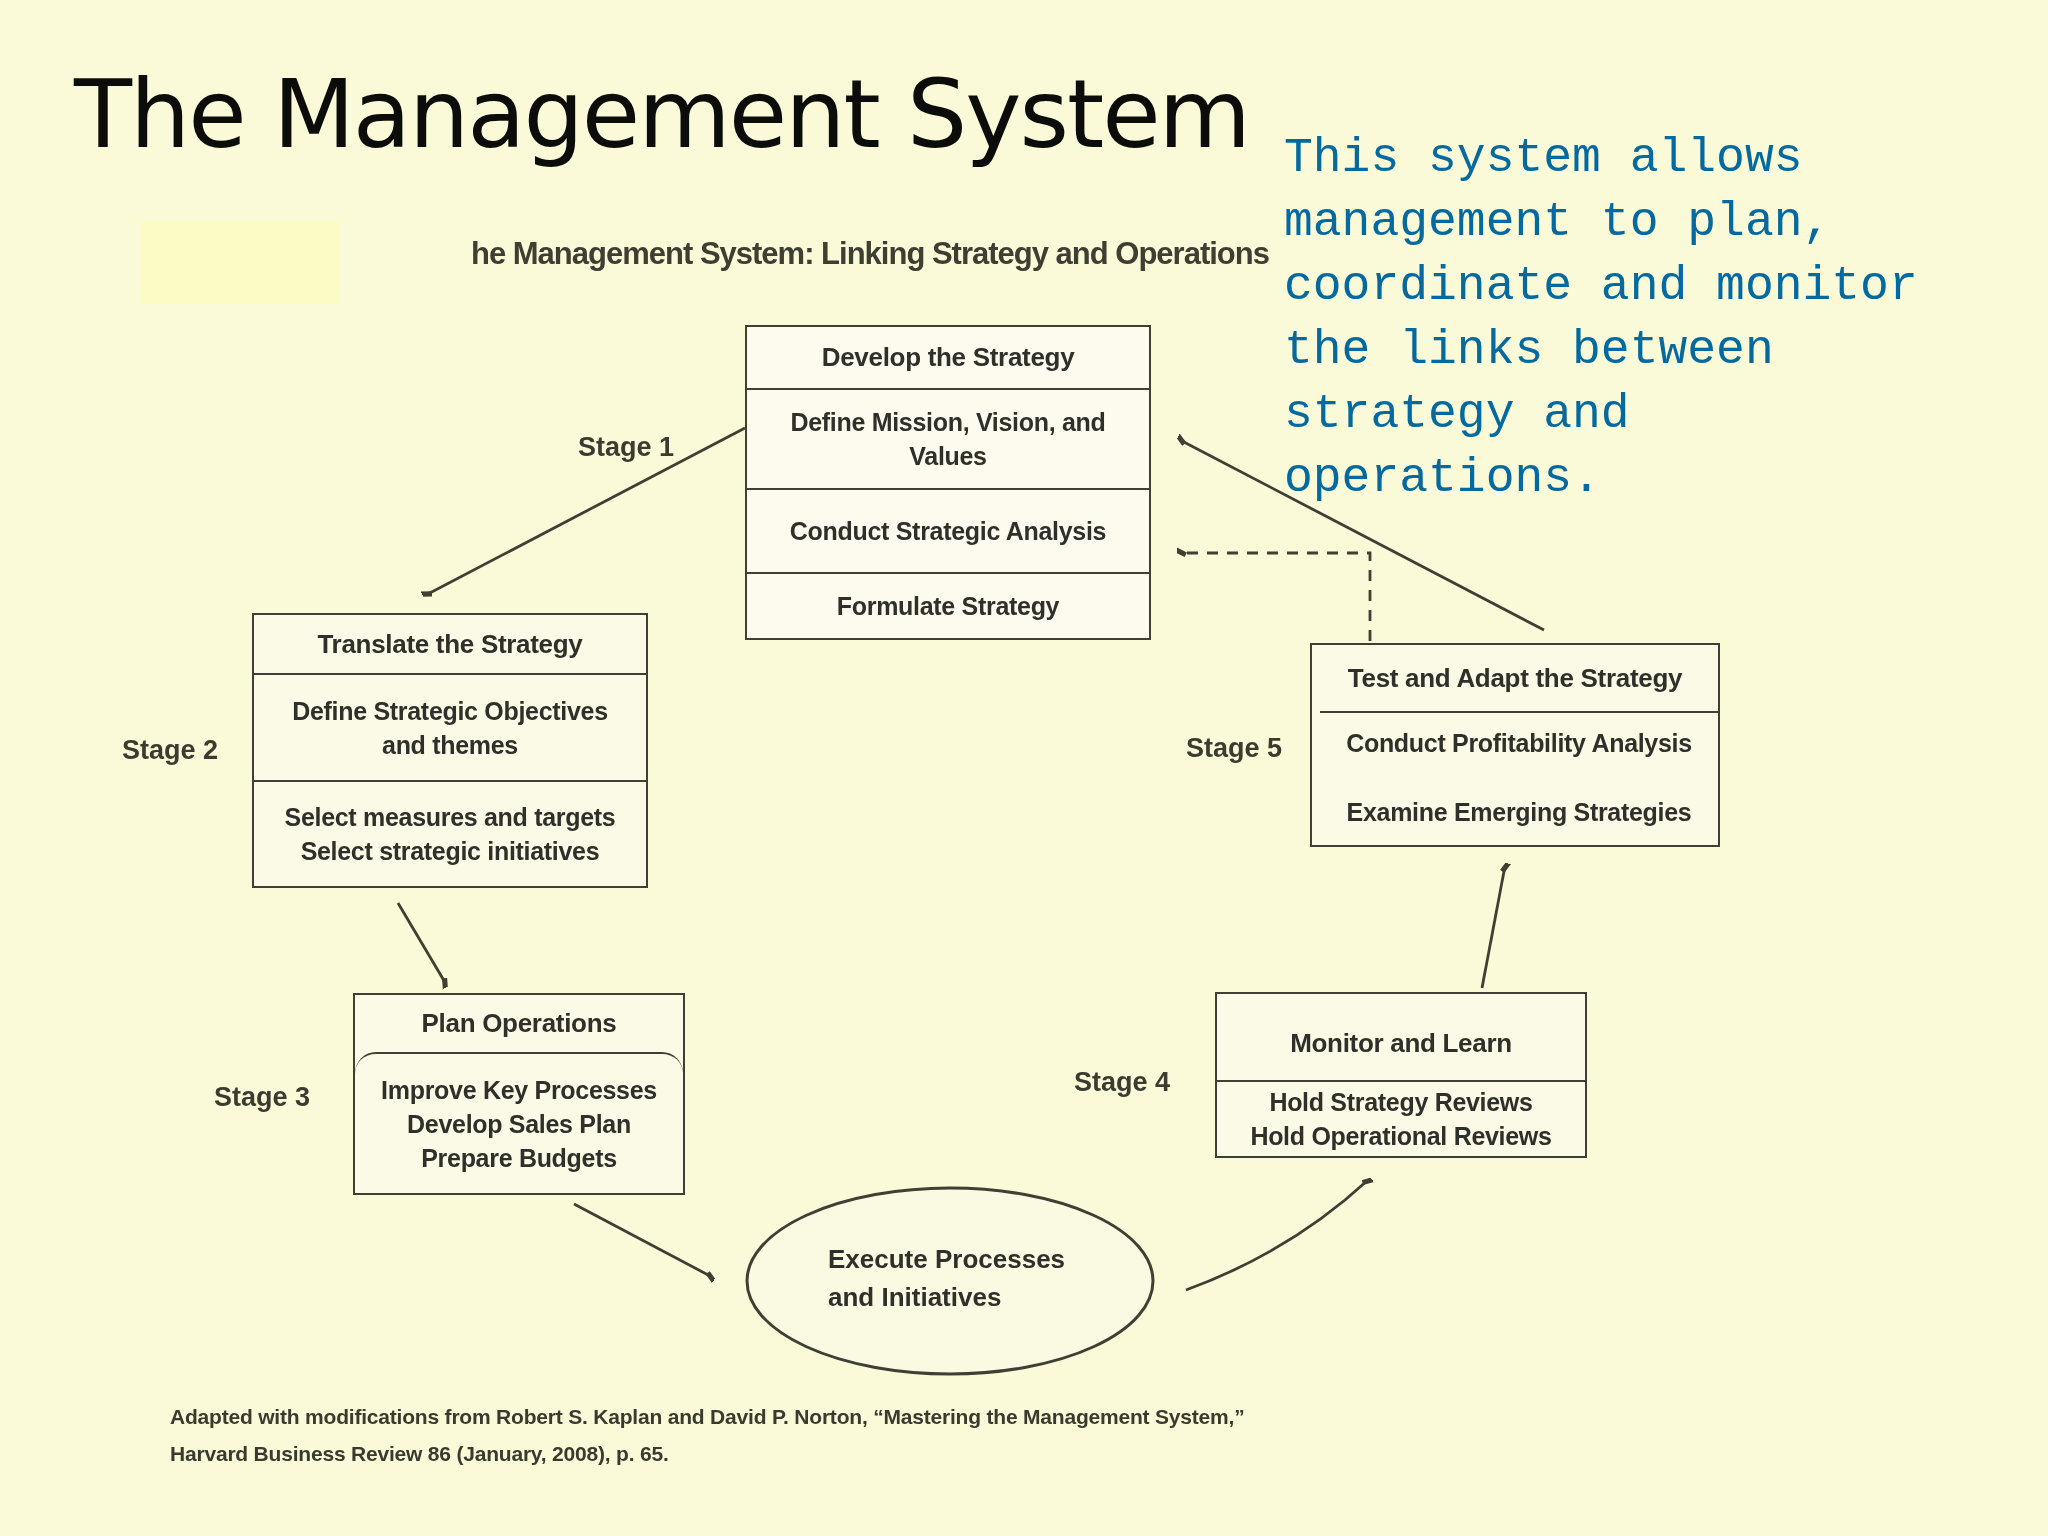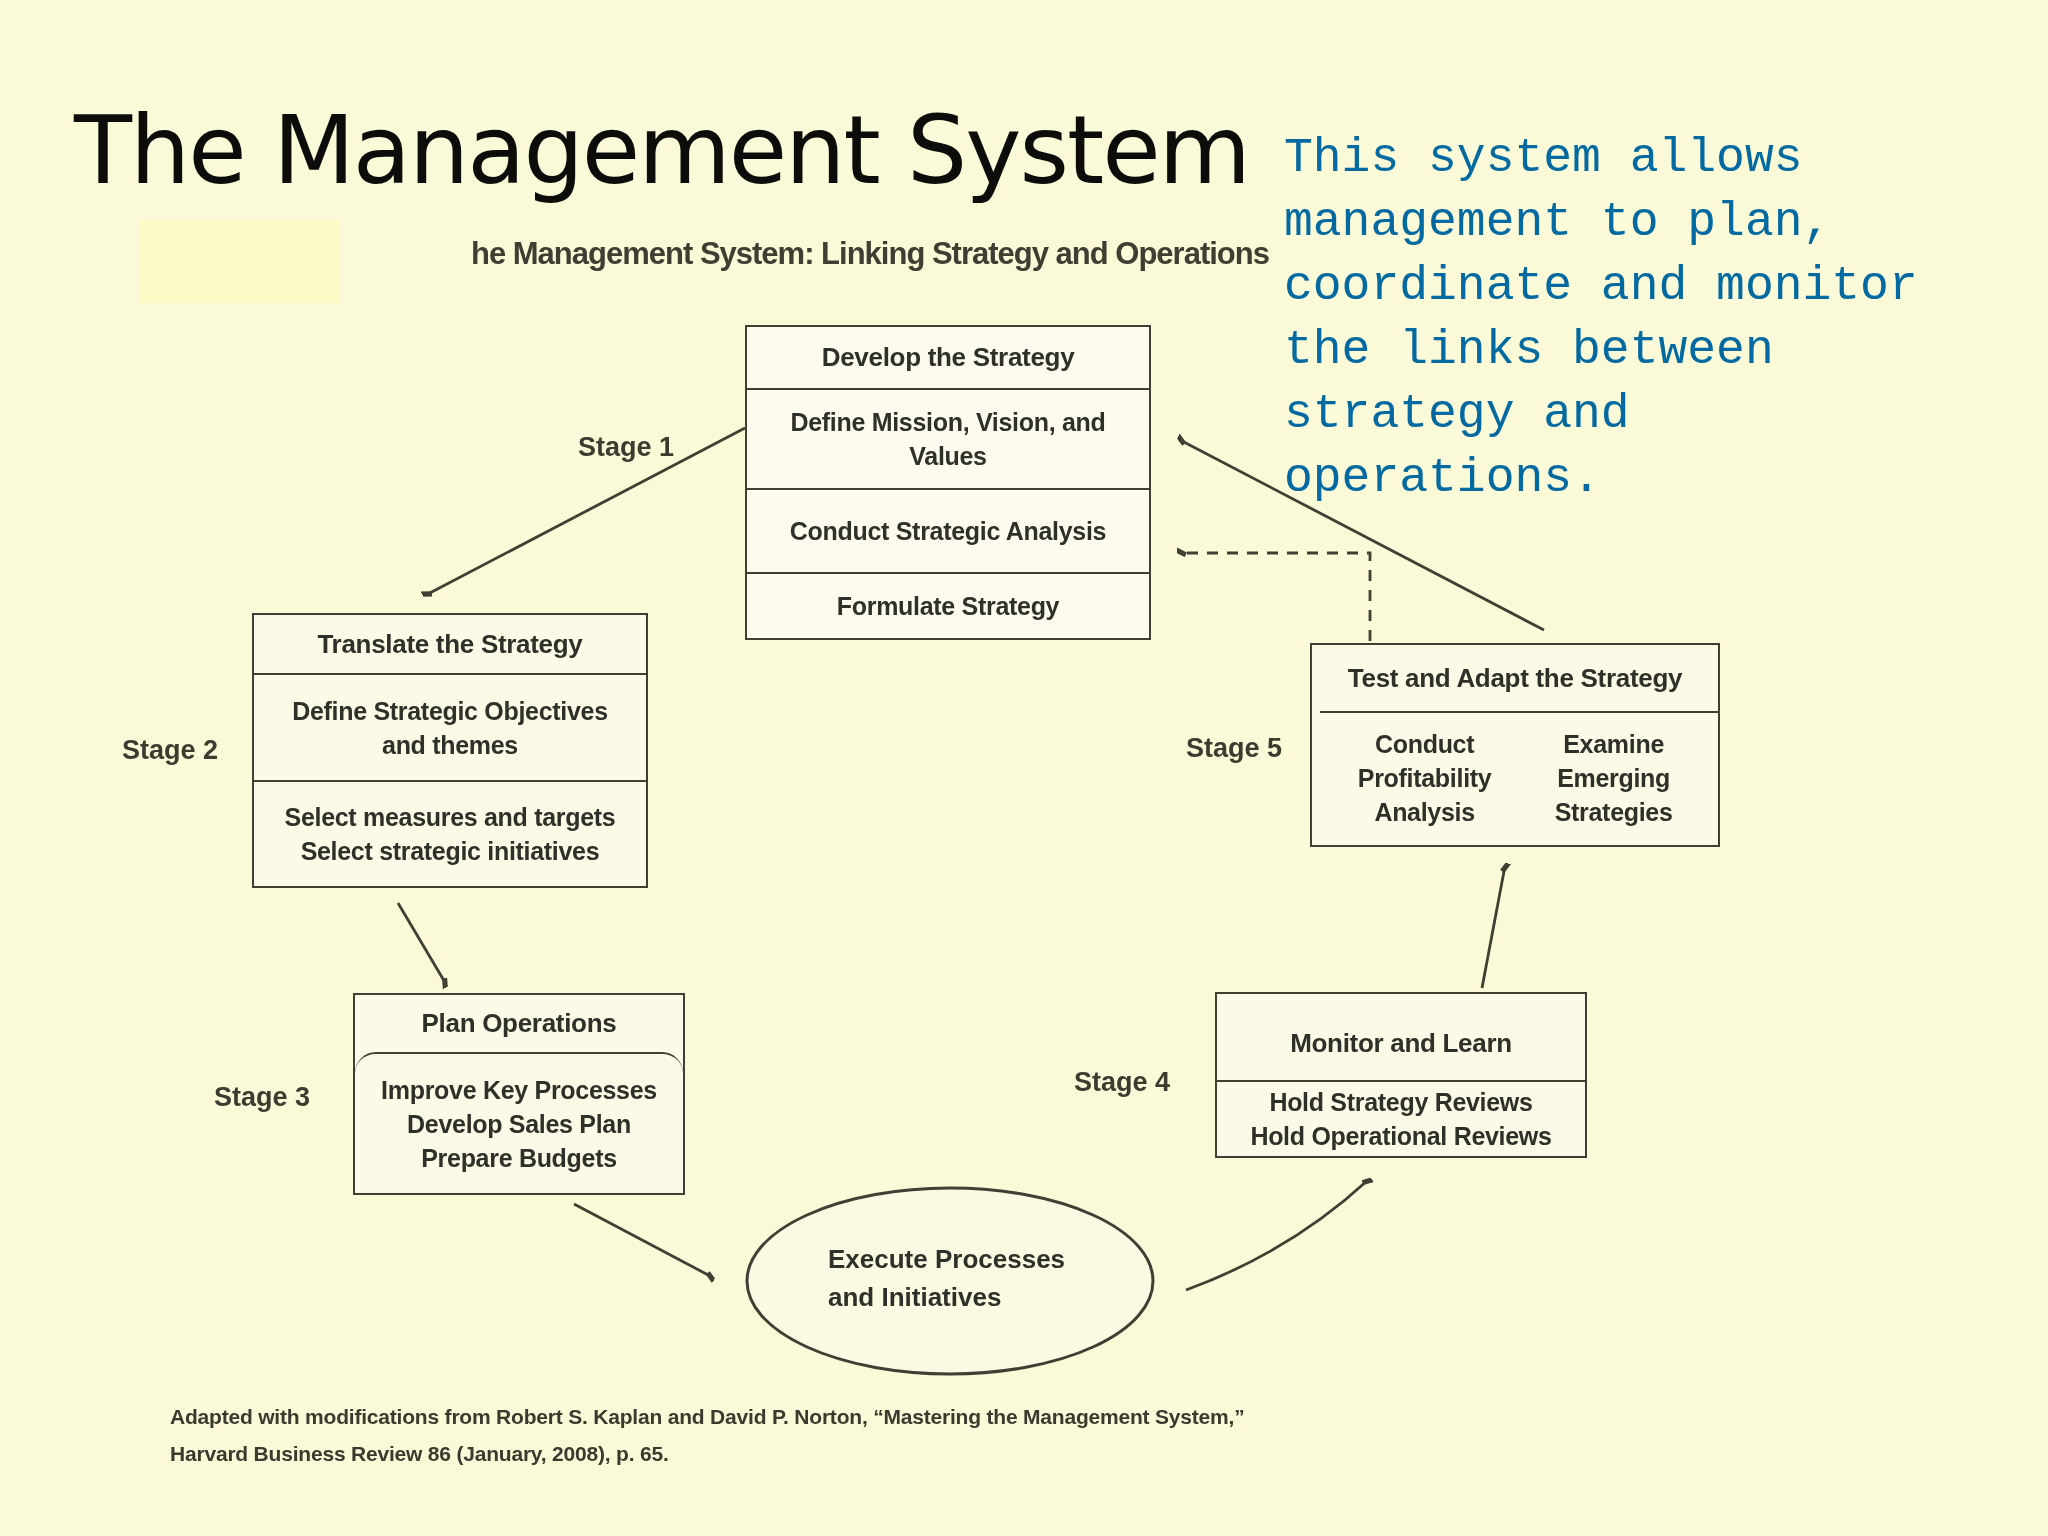--- a/index.html
+++ b/index.html
@@ -5,21 +5,21 @@
   html,body{margin:0;padding:0;background:#888;}
   #slide{
     position:relative;width:2048px;height:1536px;
     background:#fafad8;overflow:hidden;
     font-family:"Liberation Sans",sans-serif;color:#1a1a14;
   }
   
   #page-title{
     position:absolute;left:74px;top:58px;width:1250px;
     font-family:"DejaVu Sans",sans-serif;font-size:95px;line-height:112px;
-    color:#0c0c0a;white-space:nowrap;letter-spacing:-2px;margin-top:36px;
+    color:#0c0c0a;white-space:nowrap;letter-spacing:-2px;
   }
   #side-note{
     position:absolute;left:1284px;top:126px;width:680px;
     font-family:Liberation Mono, monospace;font-size:48px;line-height:64px;
     color:#0369a1;
   }
   #figure-heading{
     position:absolute;left:471px;top:236px;width:860px;
     font-size:31px;font-weight:700;letter-spacing:-1px;color:#3e3e32;
     white-space:nowrap;
@@ -99,21 +99,21 @@
 
   <div class="stage-box" style="left:1215px;top:992px;width:372px;height:166px;">
     <div class="hdr" style="height:74px;margin-top:12px;">Monitor and Learn</div>
     <div class="cell" style="flex:1;">Hold Strategy Reviews
 Hold Operational Reviews</div>
   </div>
   <div class="stage-label" style="left:1074px;top:1067px;">Stage 4</div>
 
   <div class="stage-box" style="left:1310px;top:643px;width:410px;height:204px;">
     <div class="hdr" style="height:66px;">Test and Adapt the Strategy</div>
-    <div class="cell" style="flex:1;flex-direction:row;justify-content:space-between;padding:13px 10px 16px 10px;border-top:2px solid #3f3f33;margin-left:8px;">
+    <div class="cell" style="flex:1;flex-direction:column;justify-content:space-between;padding:13px 10px 16px 10px;border-top:2px solid #3f3f33;margin-left:8px;">
       <div>Conduct Profitability Analysis</div>
       <div>Examine Emerging Strategies</div>
     </div>
   </div>
   <div class="stage-label" style="left:1186px;top:733px;">Stage 5</div>
 
   <div id="ellipse-text">Execute Processes
 and Initiatives</div>
 
   <div id="citation">

